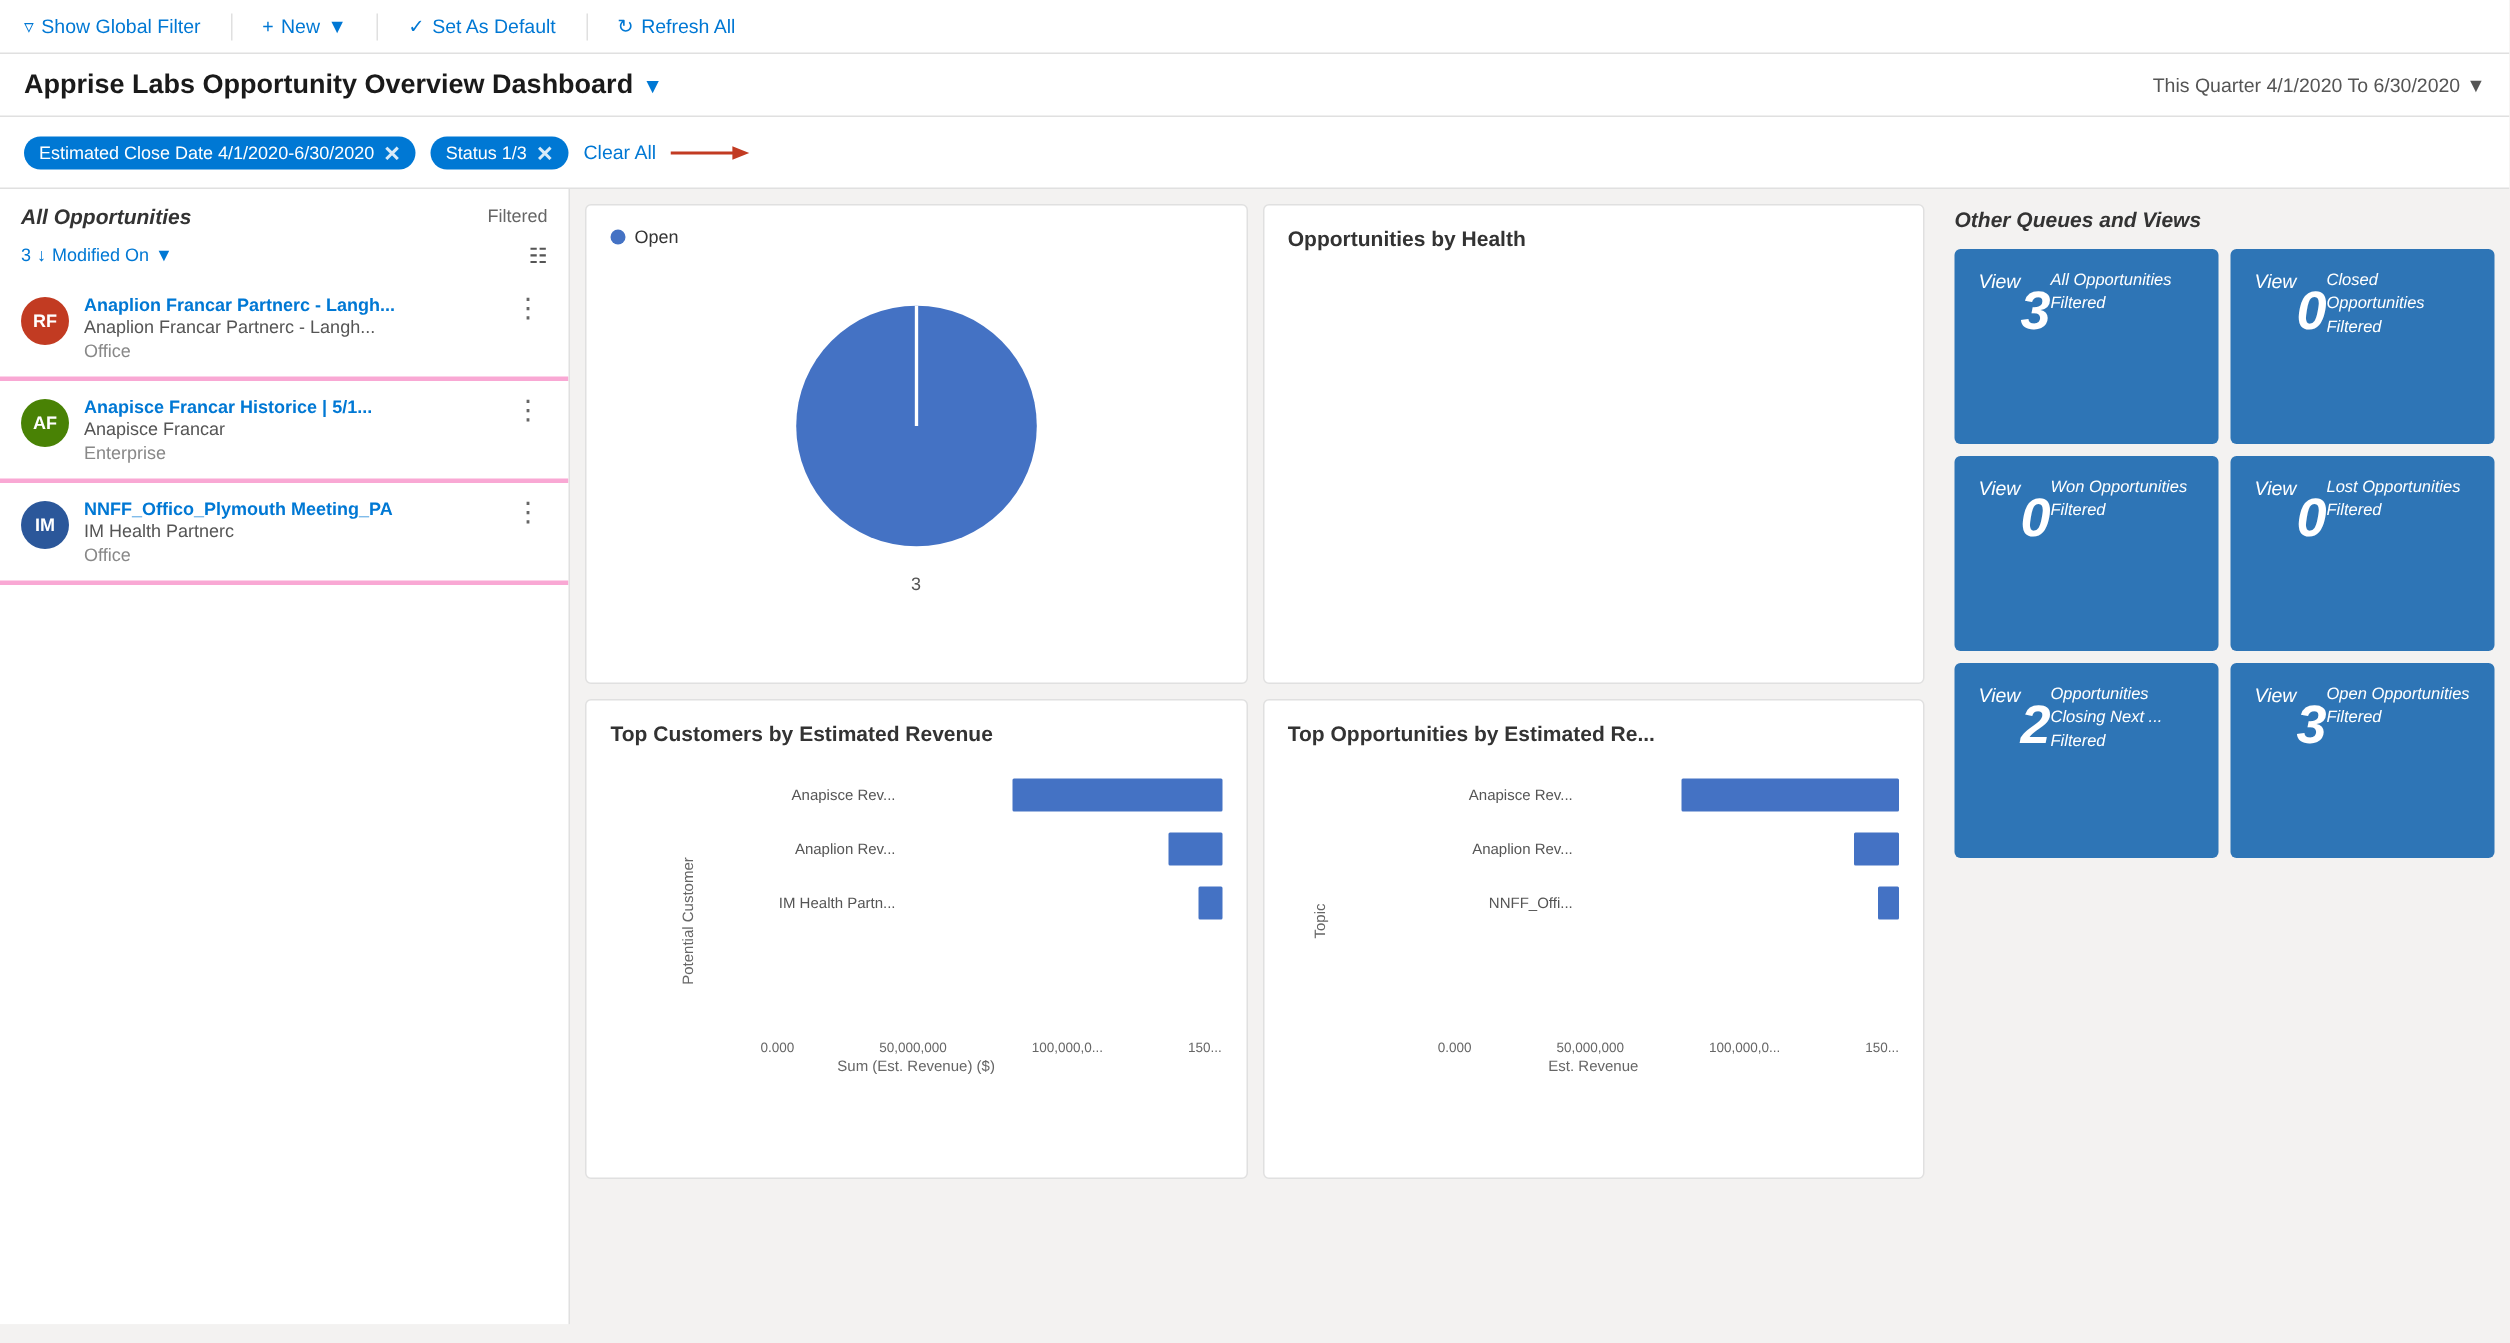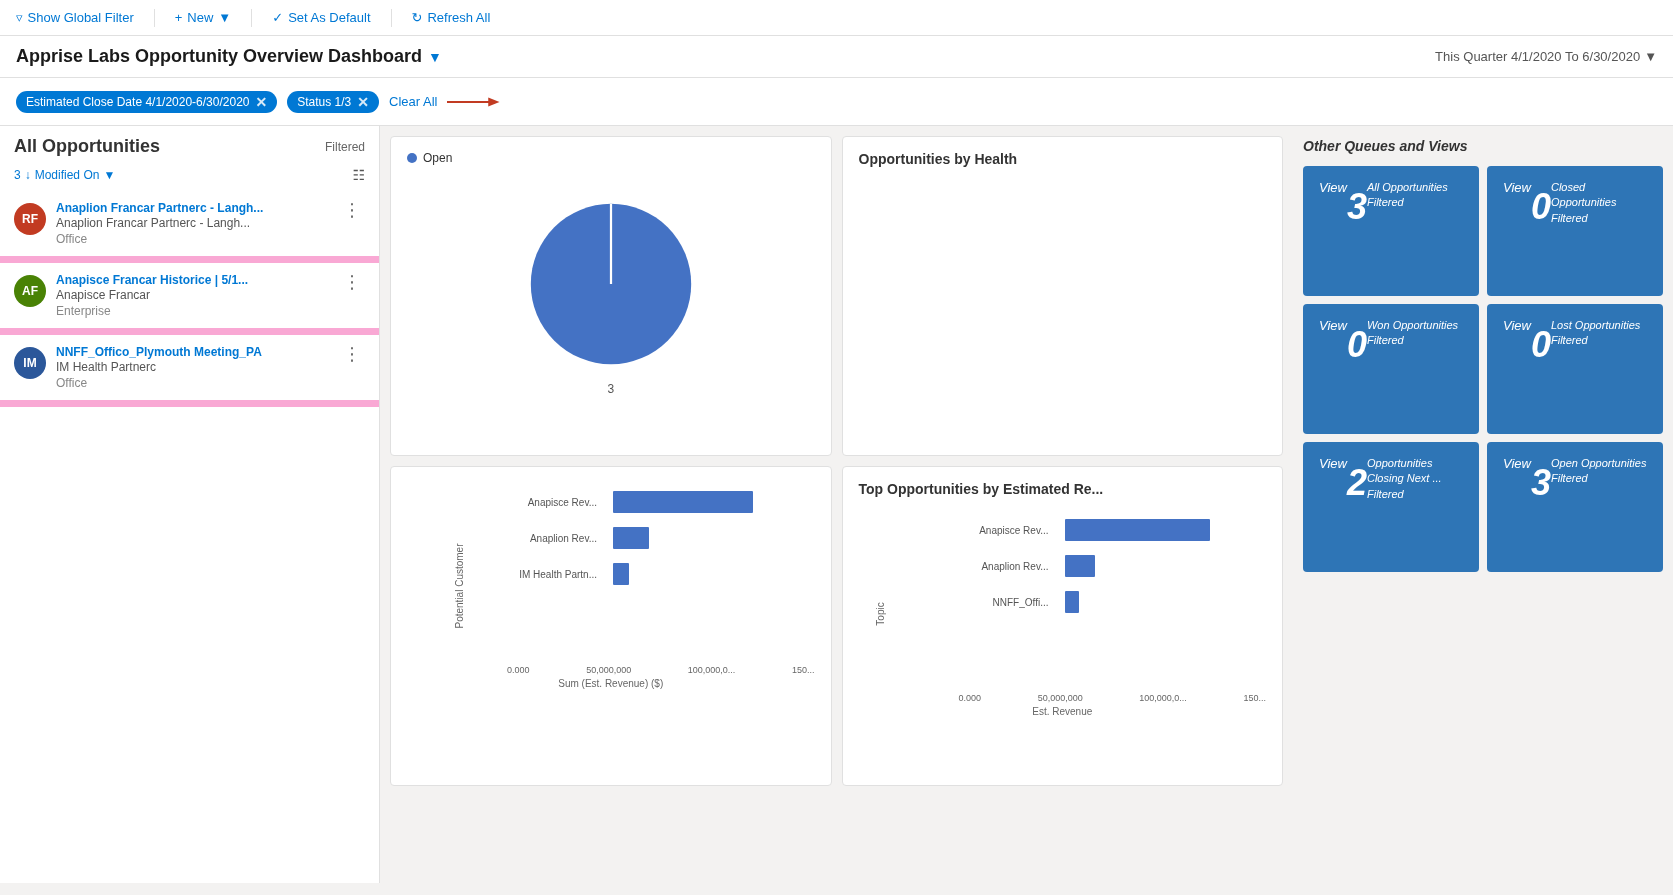--- a/index.html
+++ b/index.html
@@ -70,35 +70,35 @@
     .left-panel {
       width: 380px; min-width: 380px; background: #fff;
       border-right: 1px solid #e0e0e0;
       display: flex; flex-direction: column;
       overflow: hidden;
     }
     .panel-header {
       display: flex; align-items: center; justify-content: space-between;
       padding: 10px 14px 6px;
     }
-    .panel-title { font-size: 18px; font-weight: 600; }
+    .panel-title { font-size: 14px; font-weight: 600; font-style: italic; }
     .panel-filtered { font-size: 12px; color: #666; }
     .list-controls {
       display: flex; align-items: center; justify-content: space-between;
       padding: 4px 14px 8px;
     }
     .sort-control {
       display: flex; align-items: center; gap: 4px; font-size: 12px; color: #0078d4; cursor: pointer;
     }
     .list-view-icon { color: #555; cursor: pointer; font-size: 14px; }
     .opportunity-list { flex: 1; overflow-y: auto; }
     .opp-item {
       display: flex; align-items: flex-start; gap: 10px;
       padding: 10px 14px;
-      border-bottom: 7px solid #f9a8d4;
+      border-bottom: 3px solid #f9a8d4;
       cursor: pointer;
       position: relative;
     }
     .avatar {
       width: 32px; height: 32px; border-radius: 50%;
       display: flex; align-items: center; justify-content: center;
       font-size: 12px; font-weight: 600; color: #fff;
       flex-shrink: 0; margin-top: 2px;
     }
     .av-red { background: #c23b22; }
@@ -125,21 +125,21 @@
     .chart-title { font-size: 14px; font-weight: 600; margin-bottom: 12px; }
 
     
     .pie-area {
       display: flex; flex-direction: column; align-items: center; justify-content: center;
       height: 240px; position: relative;
     }
     .pie-legend { display: flex; align-items: center; gap: 6px; font-size: 12px; margin-bottom: 10px; }
     .legend-dot { width: 10px; height: 10px; border-radius: 50%; background: #4472c4; }
     .pie-label { font-size: 12px; color: #555; margin-top: 8px; }
-    .bar-row { display: flex; align-items: center; gap: 16px; }
+    .bar-row { display: flex; align-items: center; gap: 16px; justify-content: space-between; }
     .bar-row-label { font-size: 10px; color: #555; width: 90px; text-align: right; flex-shrink: 0; white-space: nowrap; overflow: hidden; text-overflow: ellipsis; }
     .bar-fill { height: 22px; background: #4472c4; border-radius: 1px; }
 
     
     .right-panel {
       width: 380px; min-width: 380px; background: #f3f2f1;
       padding: 10px;
       overflow-y: auto;
       font-style: italic;
     }
@@ -295,20 +295,21 @@
 
       <div class="chart-card">
         <div class="chart-title">Opportunities by Health</div>
       </div>
 
     </div>
 
     <div class="chart-row">
 
       <div class="chart-card">
+        <div class="chart-title">Top Customers by Estimated Revenue</div>
         <div style="position:relative; padding-left: 100px; padding-bottom: 36px; height: 210px;">
           <div style="position:absolute; left: 10px; top: 50%; transform: translateY(-50%) rotate(-90deg); font-size:10px; color:#666; white-space:nowrap;">Potential Customer</div>
           <div style="display:flex; flex-direction:column; gap:14px; padding-top:10px;">
             <div class="bar-row">
               <div class="bar-row-label">Anapisce Rev...</div>
               <div class="bar-fill" style="width: 140px;"></div>
             </div>
             <div class="bar-row">
               <div class="bar-row-label">Anaplion Rev...</div>
               <div class="bar-fill" style="width: 36px;"></div>

